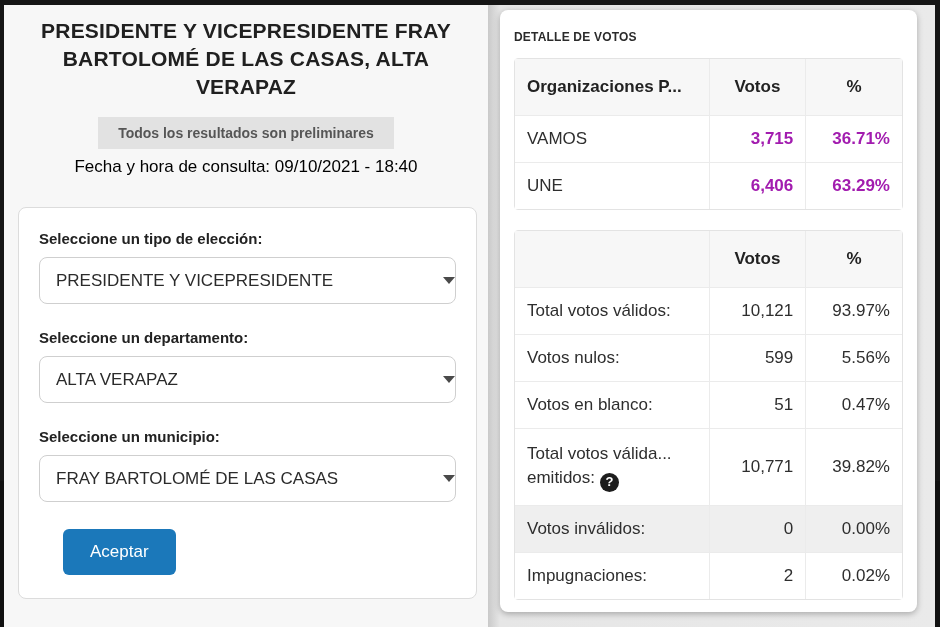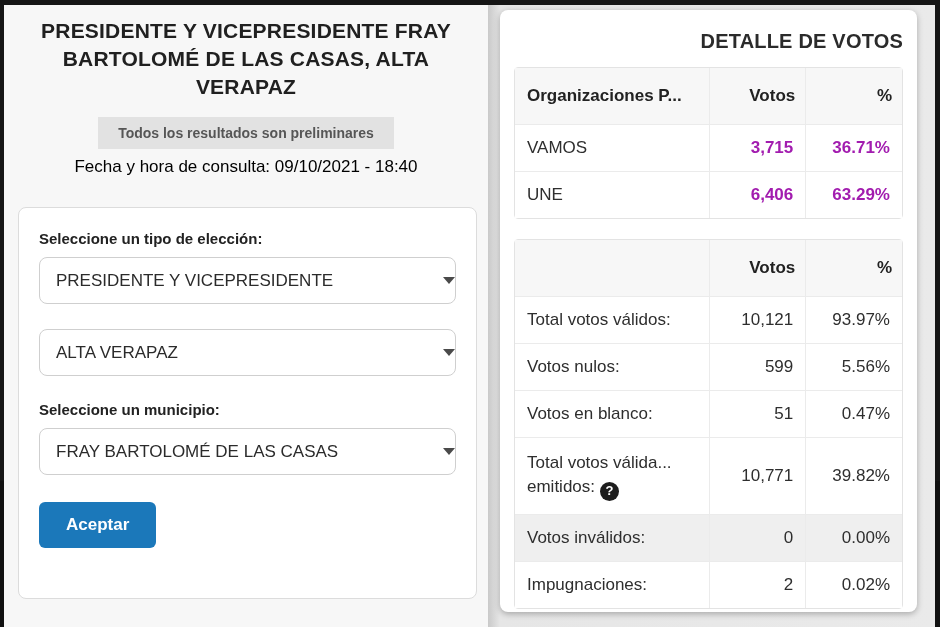--- a/index.html
+++ b/index.html
@@ -89,45 +89,46 @@
     border-left: 6px solid transparent;
     border-right: 6px solid transparent;
     border-top: 7px solid #4a4a4a;
   }
   .accept-button {
     display: inline-block;
     background: #1b78ba;
     color: #fff;
     font-family: inherit;
     font-size: 17px;
-    font-weight: bold;
+    font-weight: normal;
     border: none;
     border-radius: 6px;
     padding: 13px 27px;
     margin-top: 2px;
     cursor: pointer;
+    margin-left: 24px;
   }
 
   
   .right-panel {
     flex: 1;
     background: linear-gradient(to right, #c9c9c9 0px, #e6e6e6 12px, #eaeaea 100%);
     padding: 5px 0 0 12px;
   }
   .results-card {
     width: 417px;
     height: 602px;
     background: #fff;
     border-radius: 8px;
     box-shadow: 0 2px 6px rgba(0,0,0,0.28);
     padding: 20px 14px;
   }
   .detail-title {
-    text-align: right;
-    font-size: 20px;
+    text-align: left;
+    font-size: 12px;
     font-weight: bold;
     color: #2b2b2b;
     margin-bottom: 14px;
     letter-spacing: 0.2px;
   }
   table.votes {
     width: 100%;
     border-collapse: separate;
     border-spacing: 0;
     border: 1px solid #e3e3e3;
@@ -136,21 +137,21 @@
   }
   table.votes col.c1 { width: 50%; }
   table.votes col.c2 { width: 25%; }
   table.votes col.c3 { width: 25%; }
   table.votes th {
     background: #f7f7f7;
     font-size: 17px;
     font-weight: bold;
     color: #222;
     padding: 18px 10px;
-    text-align: right;
+    text-align: center;
   }
   table.votes th.name-col { text-align: left; padding-left: 12px; }
   table.votes td {
     font-size: 17px;
     color: #2e2e2e;
     padding: 13px 12px;
     background: #fff;
   }
   table.votes td + td, table.votes th + th { border-left: 1px solid #ebebeb; }
   table.votes tr + tr td, table.votes tbody tr:first-child td { border-top: 1px solid #ebebeb; }
@@ -190,20 +191,21 @@
 
       <div class="date-line">Fecha y hora de consulta: 09/10/2021 - 18:40</div>
 
       <div class="form-card">
         <div class="form-label">Seleccione un tipo de elección:</div>
         <div class="select-control">
           <span>PRESIDENTE Y VICEPRESIDENTE</span>
           <span class="caret-down"></span>
         </div>
 
+        <div class="form-label">Seleccione un departamento:</div>
         <div class="select-control">
           <span>ALTA VERAPAZ</span>
           <span class="caret-down"></span>
         </div>
 
         <div class="form-label">Seleccione un municipio:</div>
         <div class="select-control">
           <span>FRAY BARTOLOMÉ DE LAS CASAS</span>
           <span class="caret-down"></span>
         </div>

